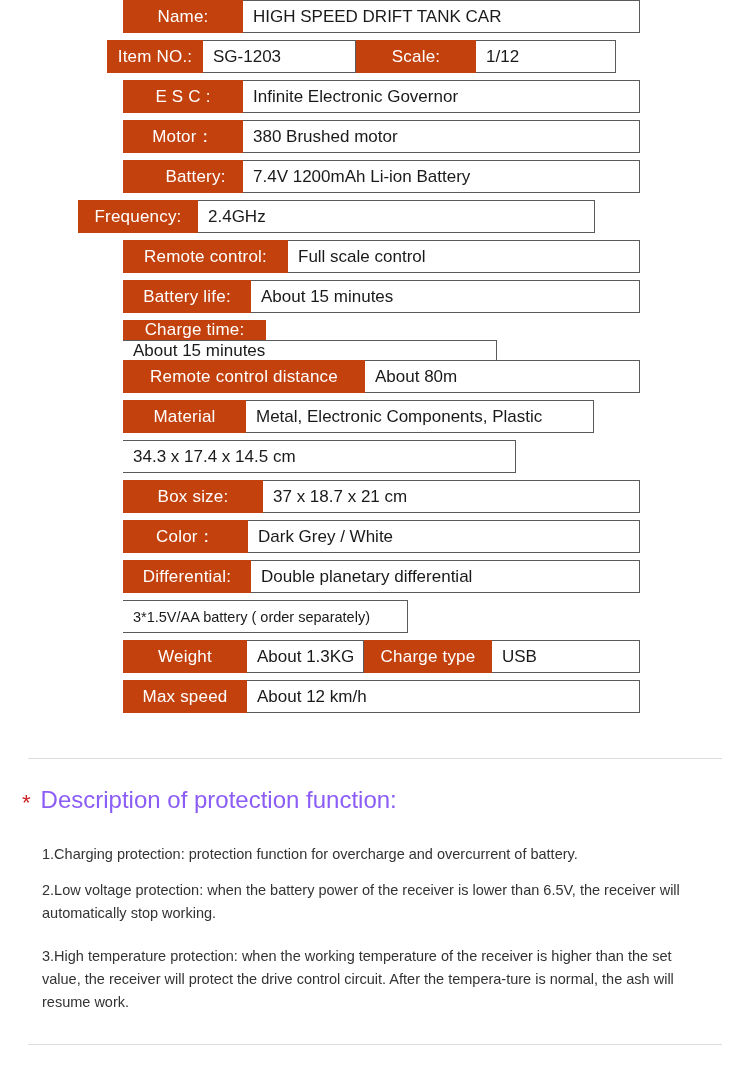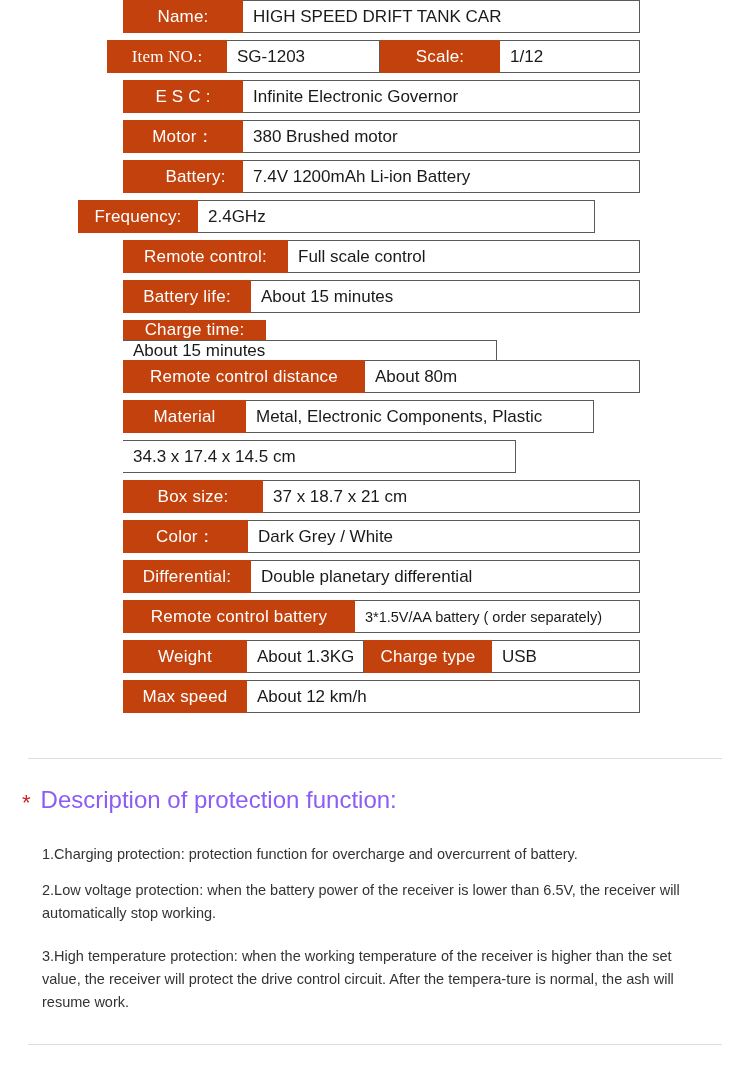--- a/index.html
+++ b/index.html
@@ -99,21 +99,21 @@
 </style>
 </head>
 <body>
 
 <div class="spec-table" id="spec-table">
     <div class="spec-row" style="margin-left: 123px;">
       <div class="cell-label" style="width: 120px;">Name:</div>
       <div class="cell-value" style="width: 397px;">HIGH SPEED DRIFT TANK CAR</div>
     </div>
     <div class="spec-row" style="margin-left: 107px;">
-      <div class="cell-label" style="width: 120px; font-family: Liberation Serif, serif;">Item NO.:</div>
+      <div class="cell-label" style="width: 96px;">Item NO.:</div>
       <div class="cell-value" style="width: 153px;">SG-1203</div>
       <div class="cell-label" style="width: 120px;">Scale:</div>
       <div class="cell-value" style="width: 140px;">1/12</div>
     </div>
     <div class="spec-row" style="margin-left: 123px;">
       <div class="cell-label" style="width: 120px;">E S C :</div>
       <div class="cell-value" style="width: 397px;">Infinite Electronic Governor</div>
     </div>
     <div class="spec-row" style="margin-left: 123px;">
       <div class="cell-label" style="width: 120px;">Motor：</div>
@@ -156,21 +156,20 @@
     </div>
     <div class="spec-row" style="margin-left: 123px;">
       <div class="cell-label" style="width: 125px;">Color：</div>
       <div class="cell-value" style="width: 392px;">Dark Grey  /  White</div>
     </div>
     <div class="spec-row" style="margin-left: 123px;">
       <div class="cell-label" style="width: 128px;">Differential:</div>
       <div class="cell-value" style="width: 389px;">Double planetary differential</div>
     </div>
     <div class="spec-row" style="margin-left: 123px;">
-      <div class="cell-label" style="width: 232px;">Remote control battery</div>
       <div class="cell-value small" style="width: 285px;">3*1.5V/AA battery ( order separately)</div>
     </div>
     <div class="spec-row" style="margin-left: 123px;">
       <div class="cell-label" style="width: 124px;">Weight</div>
       <div class="cell-value" style="width: 117px;">About 1.3KG</div>
       <div class="cell-label" style="width: 128px;">Charge type</div>
       <div class="cell-value" style="width: 148px;">USB</div>
     </div>
     <div class="spec-row" style="margin-left: 123px;">
       <div class="cell-label" style="width: 124px;">Max speed</div>

